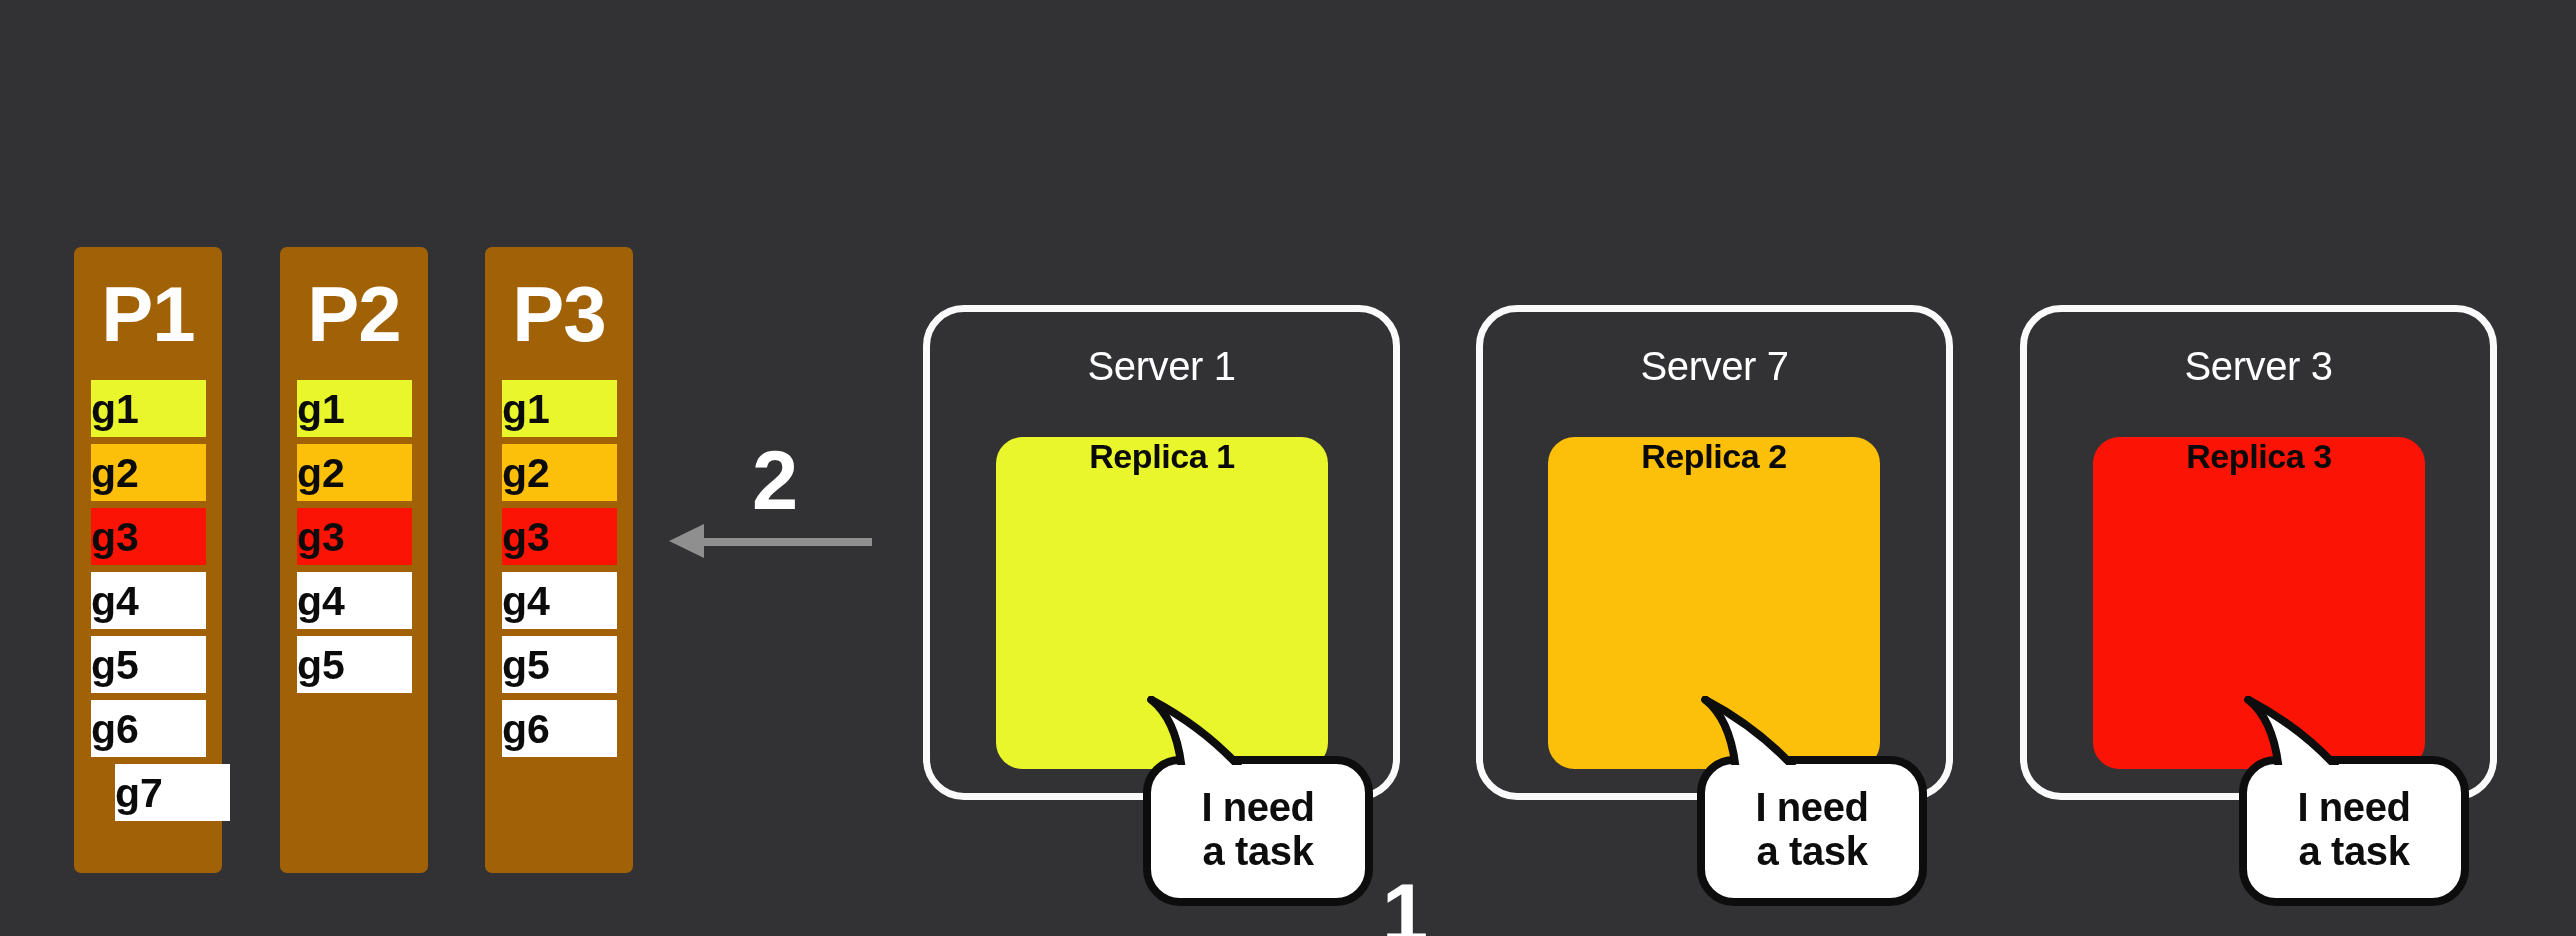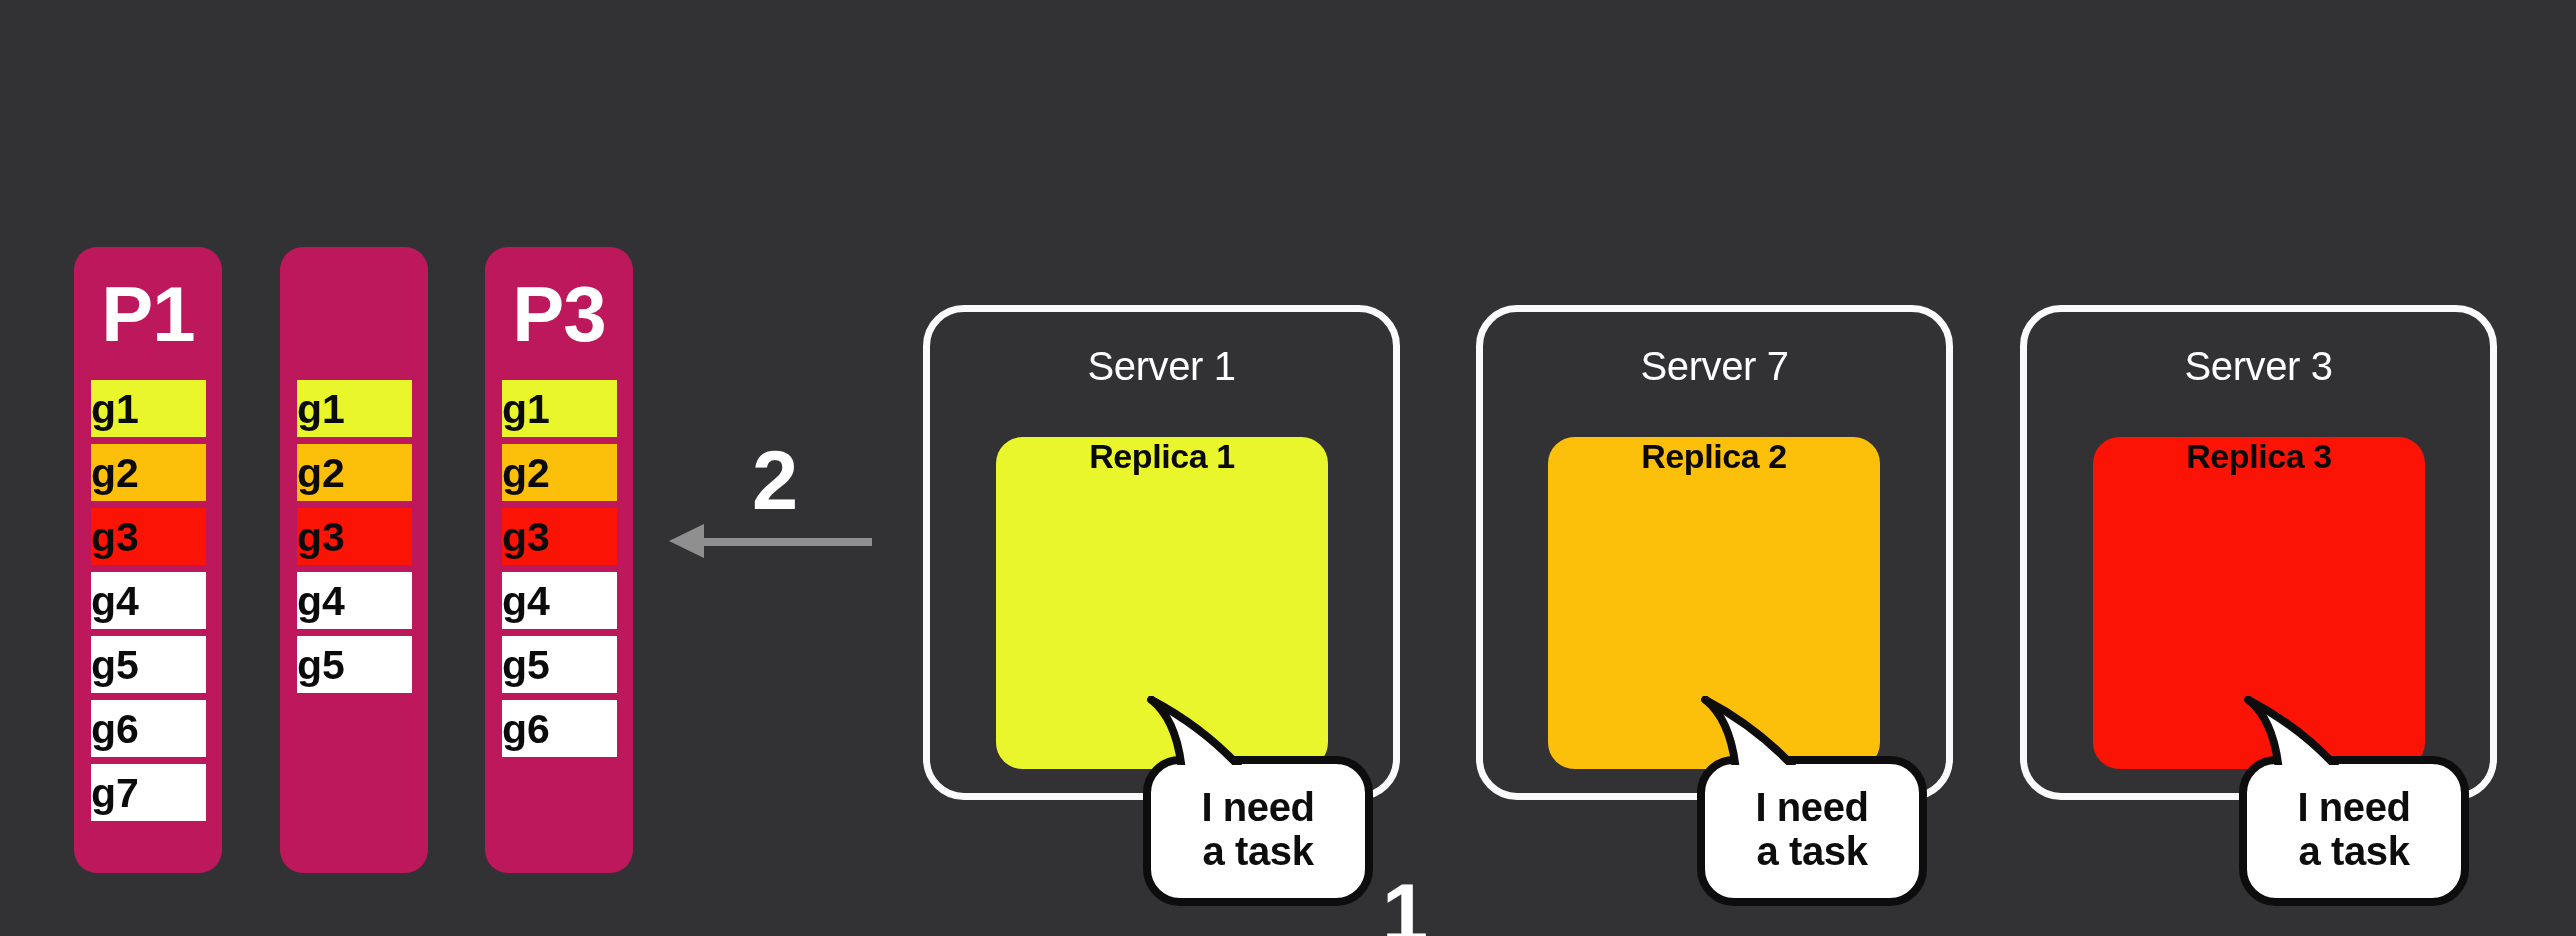--- a/index.html
+++ b/index.html
@@ -2,21 +2,21 @@
 <html style="font-size:14px"><head>
 <meta charset="utf-8">
 <style>
   html,body{margin:0;padding:0;background:#323234;}
   .canvas{
     position:relative;width:2576px;height:937px;overflow:hidden;
     background:#323234;
     font-family:"Liberation Sans","DejaVu Sans",sans-serif;
   }
   
-  .pcol{position:absolute;top:247px;width:148px;height:626px;background:#be185d;border-radius:23px;}
+  .pcol{position:absolute;top:247px;width:148px;height:626px;background:#a16207;border-radius:7px;}
   .pcol-title{margin-top:23px;height:88px;line-height:88px;text-align:center;
     font-size:78px;font-weight:700;color:#ffffff;letter-spacing:-0.9px;}
   .cells{position:absolute;left:17px;top:133px;width:115px;}
   .cell{width:115px;height:57px;margin-bottom:7px;line-height:58px;text-align:left;
     font-size:41px;font-weight:700;color:#0b0b0b;}
   
   .step2-label{position:absolute;left:722px;top:437px;width:106px;text-align:center;
     font-size:83px;font-weight:700;color:#ffffff;line-height:88px;}
   .arrow-shaft{position:absolute;left:701px;top:538px;width:171px;height:8px;background:#8f8f8f;}
   .arrow-head{position:absolute;left:669px;top:524px;width:0;height:0;
@@ -46,25 +46,26 @@
 
   <div class="pcol" style="left:74px">
     <div class="pcol-title">P1</div>
     <div class="cells">
       <div class="cell" style="background-color: rgb(233, 246, 44);">g1</div>
       <div class="cell" style="background-color: rgb(252, 191, 10);">g2</div>
       <div class="cell" style="background-color: rgb(251, 20, 5);">g3</div>
       <div class="cell" style="background-color: rgb(255, 255, 255);">g4</div>
       <div class="cell" style="background-color: rgb(255, 255, 255);">g5</div>
       <div class="cell" style="background-color: rgb(255, 255, 255);">g6</div>
-      <div class="cell" style="background-color: rgb(255, 255, 255);">g7</div>
+      <div class="cell" style="background-color: rgb(255, 255, 255); margin-left: 24px;">g7</div>
     </div>
   </div>
 
   <div class="pcol" style="left:280px">
+    <div class="pcol-title">P2</div>
     <div class="cells">
       <div class="cell" style="background-color: rgb(233, 246, 44);">g1</div>
       <div class="cell" style="background-color: rgb(252, 191, 10);">g2</div>
       <div class="cell" style="background-color: rgb(251, 20, 5);">g3</div>
       <div class="cell" style="background-color: rgb(255, 255, 255);">g4</div>
       <div class="cell" style="background-color: rgb(255, 255, 255);">g5</div>
     </div>
   </div>
 
   <div class="pcol" style="left:485px">

